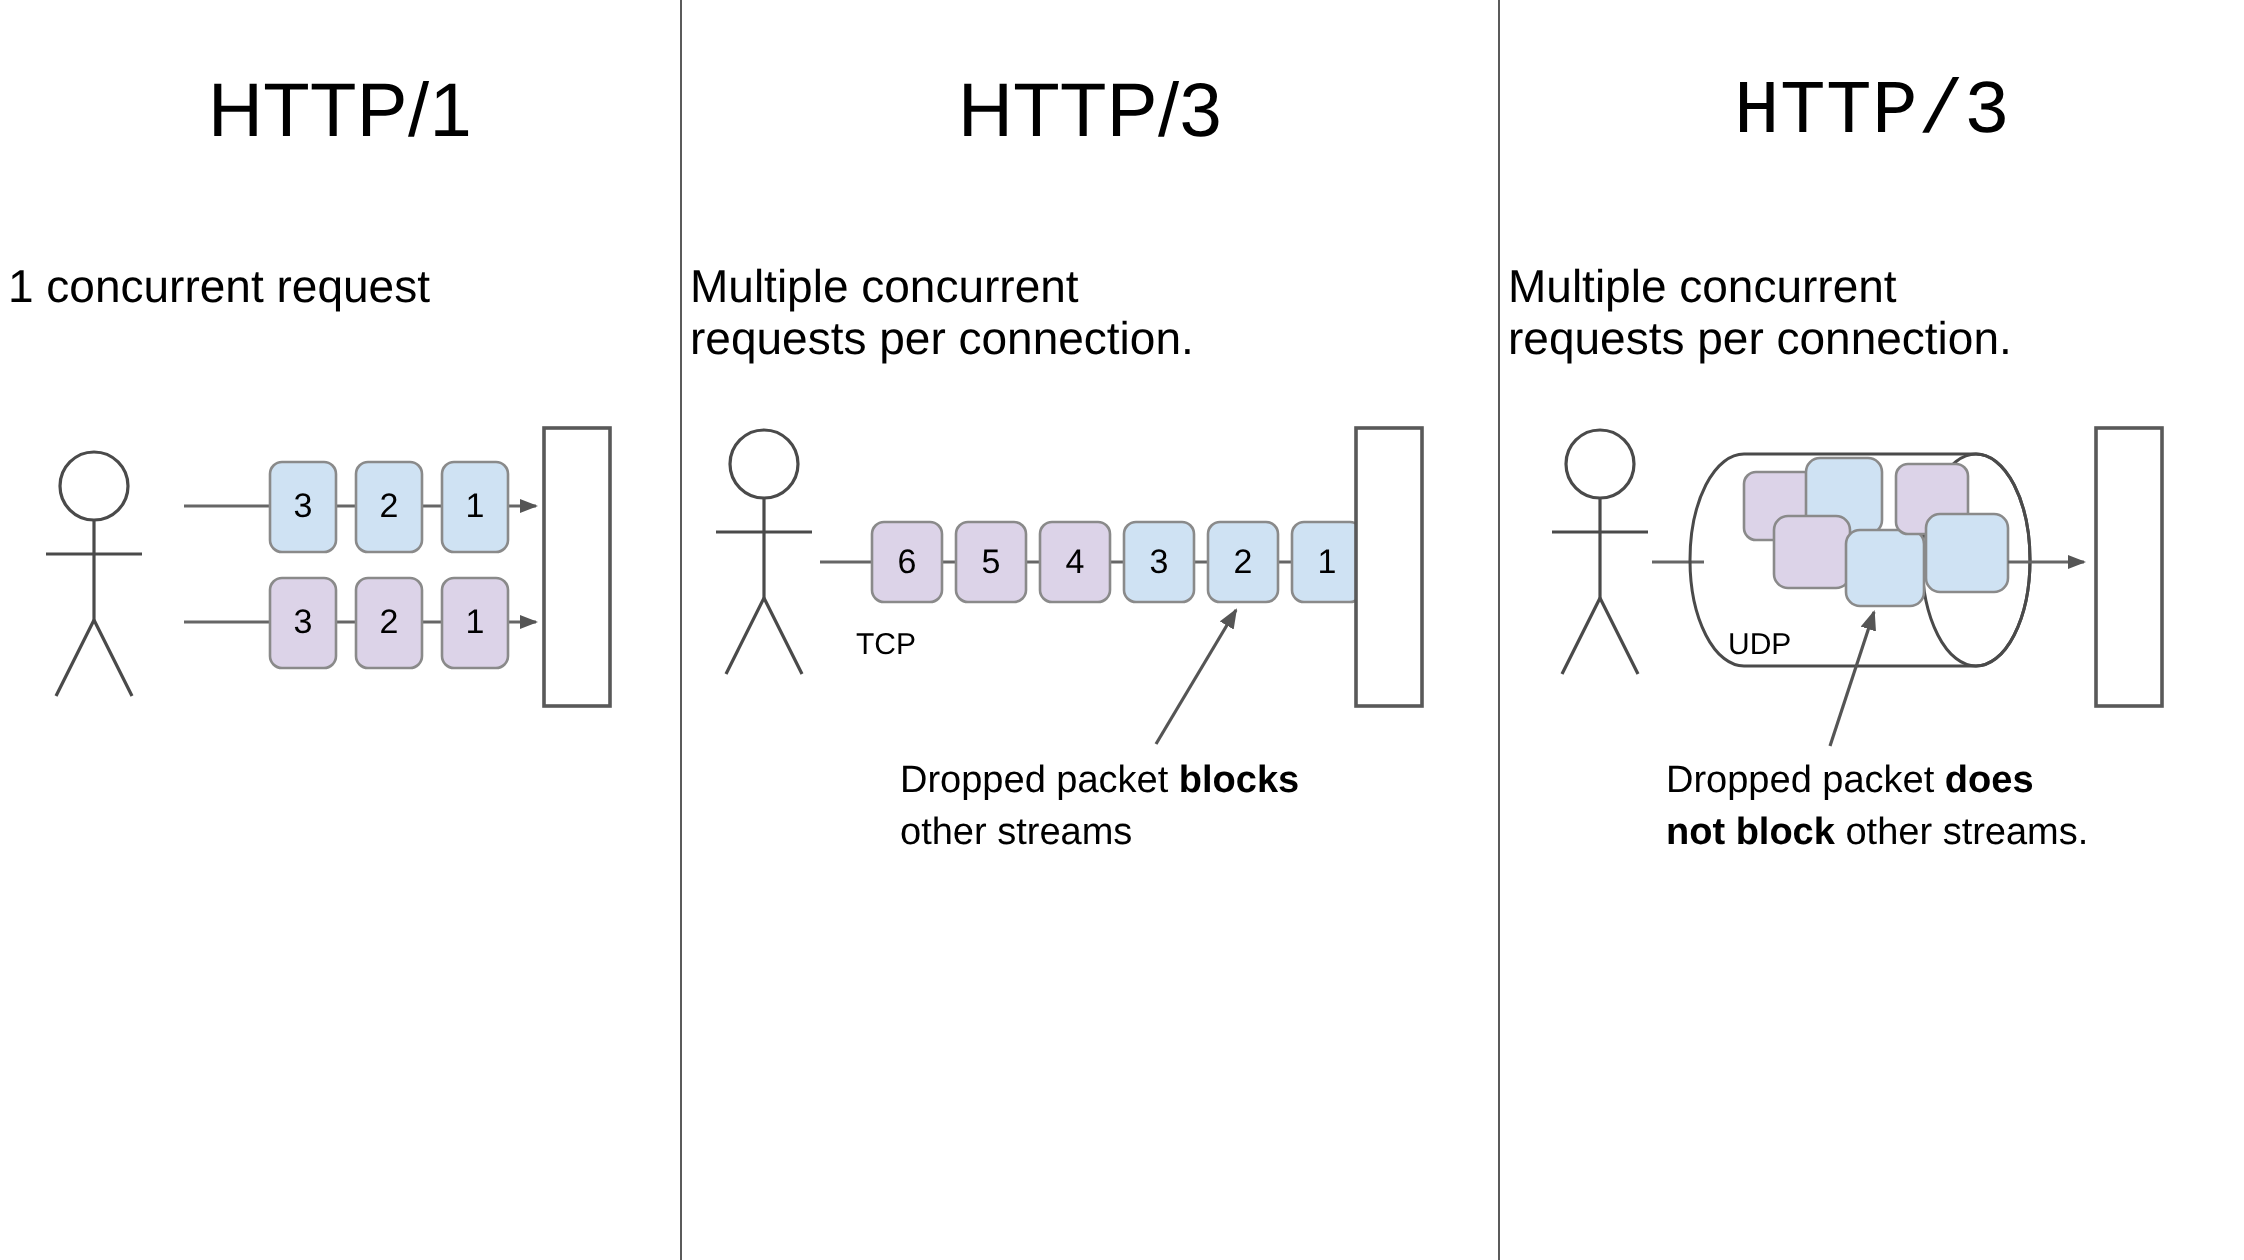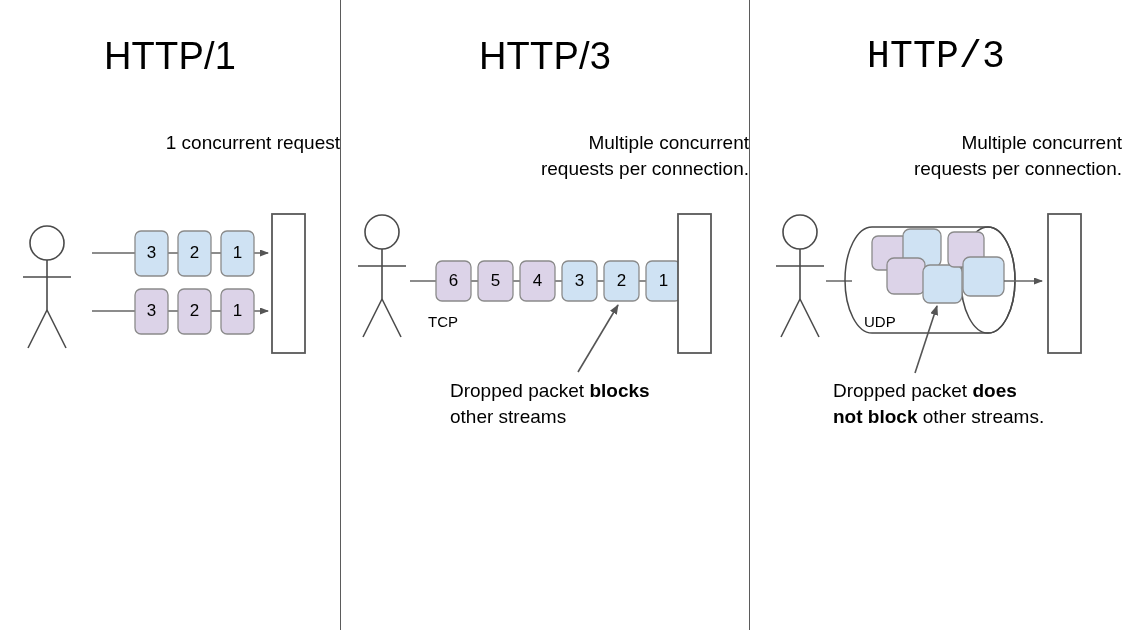--- a/index.html
+++ b/index.html
@@ -49,22 +49,22 @@
     font-weight: 400;
     line-height: 1.1;
     letter-spacing: 0.2px;
     color: #000;
     white-space: nowrap;
   }
   .panel-desc {
     position: absolute;
     left: 4px;
     right: 0;
-    text-align: right;
-    font-size: 19px;
+    text-align: left;
+    font-size: 23px;
     line-height: 26px;
     color: #000;
   }
   .caption {
     position: absolute;
     font-size: 19px;
     line-height: 26px;
     color: #000;
     text-align: left;
   }

